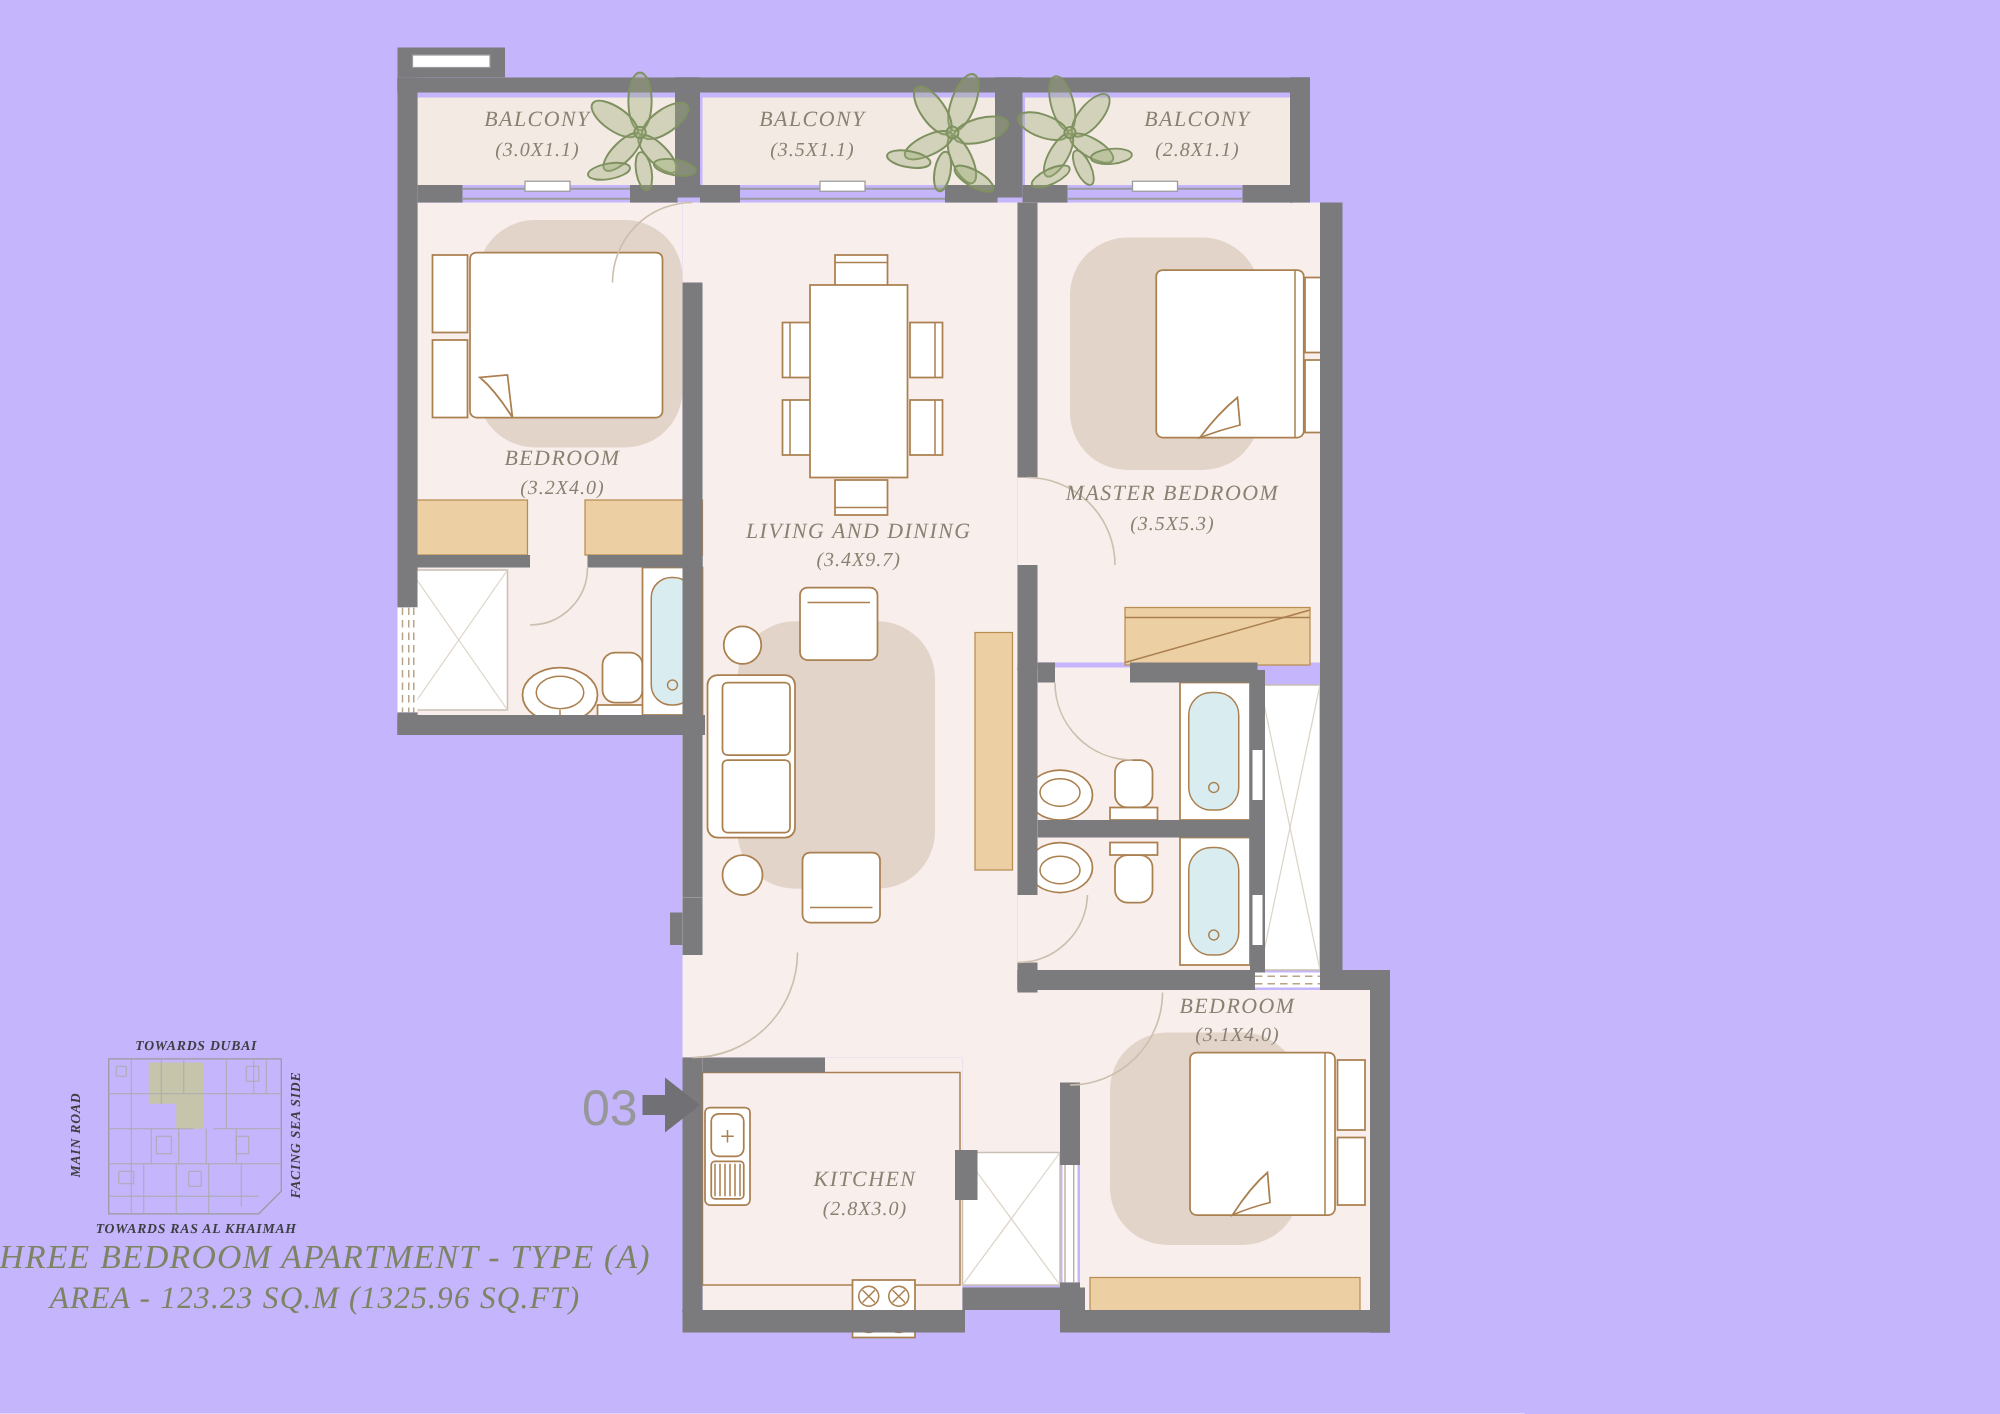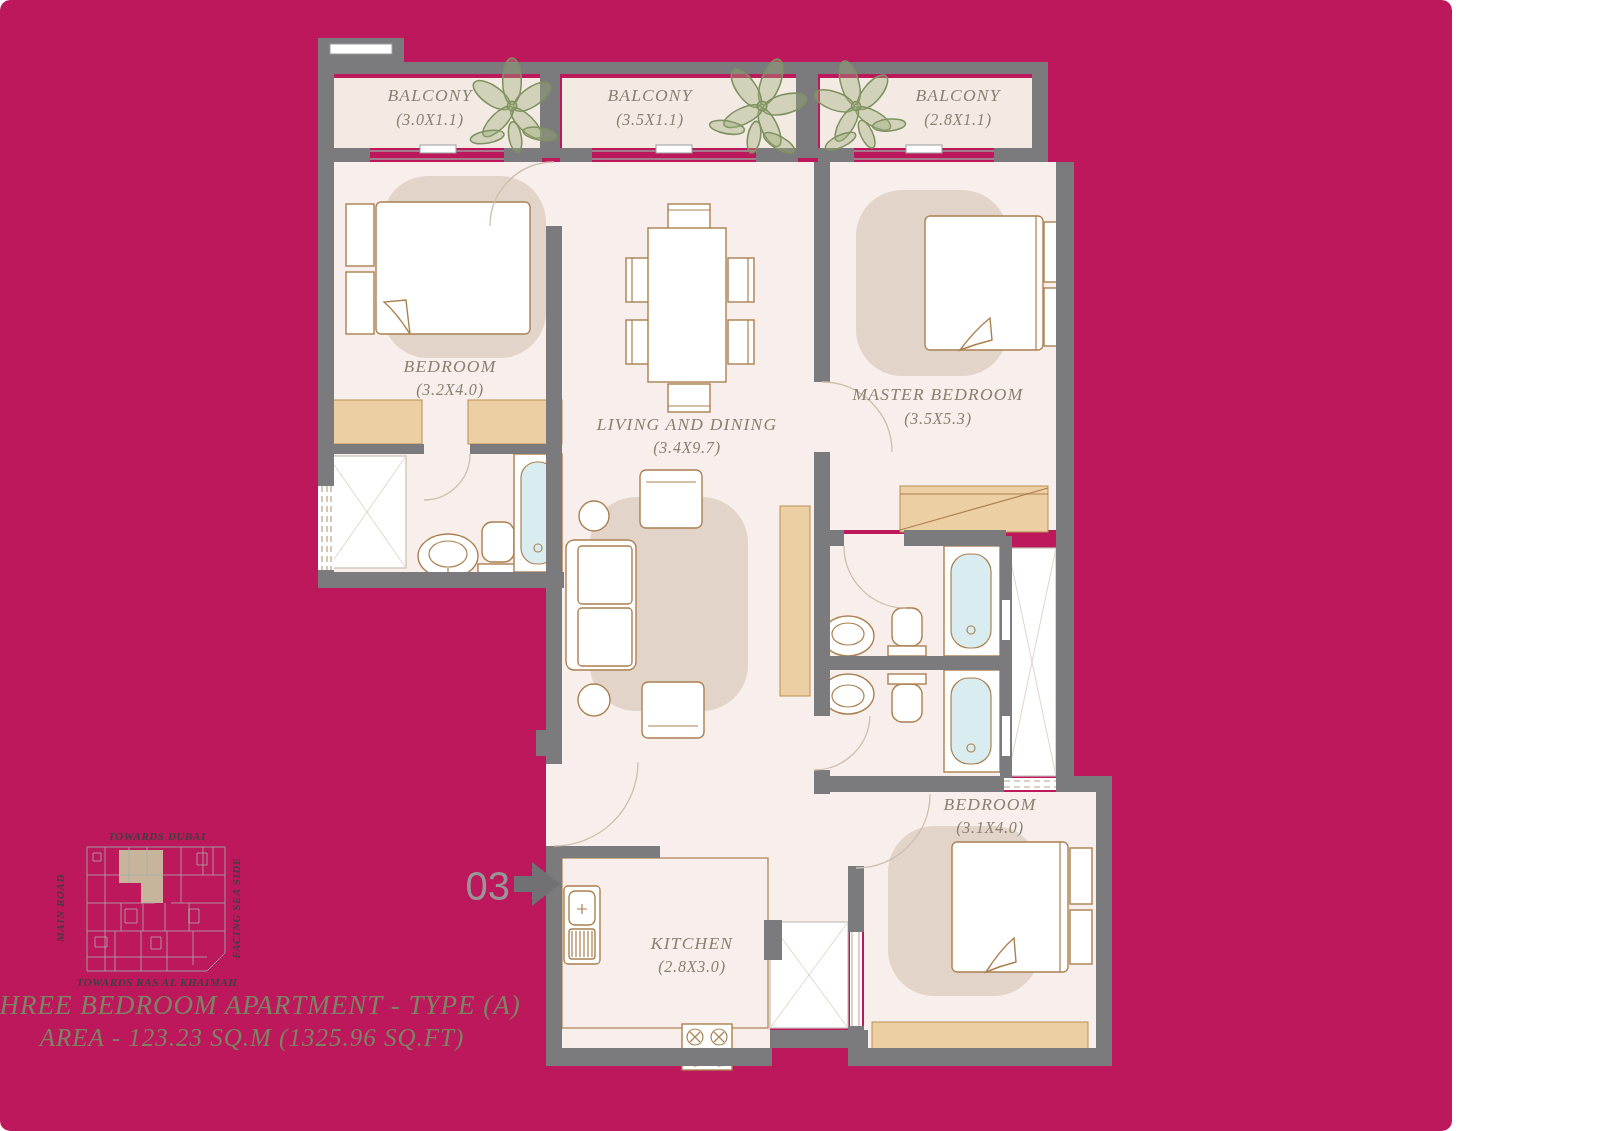--- a/index.html
+++ b/index.html
@@ -1,17 +1,17 @@
 <!DOCTYPE html>
 <html><head>
 <meta charset="utf-8">
 <style>
   html,body{margin:0;padding:0;background:#ffffff;}
-  .stage{position:relative;width:1452px;height:1131px;background:#be185d;overflow:hidden;
-         font-family:"Liberation Serif",serif;border-radius:10px;}
+  .stage{position:relative;width:1600px;height:1131px;background:#c4b5fd;overflow:hidden;
+         font-family:"Liberation Serif",serif;}
   svg{position:absolute;left:0;top:0;}
   .wall{fill:#7b7b7d;}
   .floor{fill:#f8efec;}
   .balc{fill:#f3eae3;}
   .rug{fill:#e3d4c9;}
   .ward{fill:#eccfa3;stroke:#b98d52;stroke-width:1;}
   .fur{fill:#ffffff;stroke:#ab8050;stroke-width:1.4;}
   .furl{fill:none;stroke:#ab8050;stroke-width:1.2;}
   .water{fill:#d9ecef;stroke:#ab8050;stroke-width:1.2;}
   .clos{fill:#ffffff;stroke:#c9bfb4;stroke-width:1.2;}

